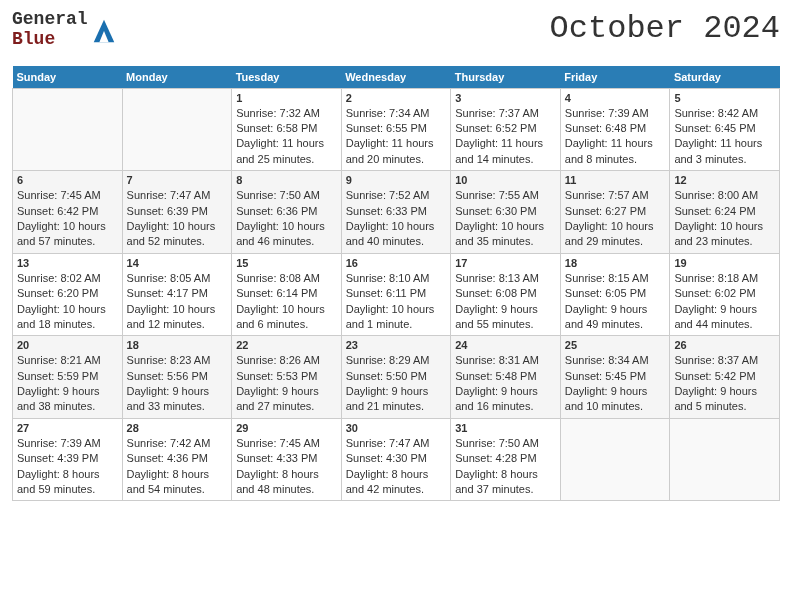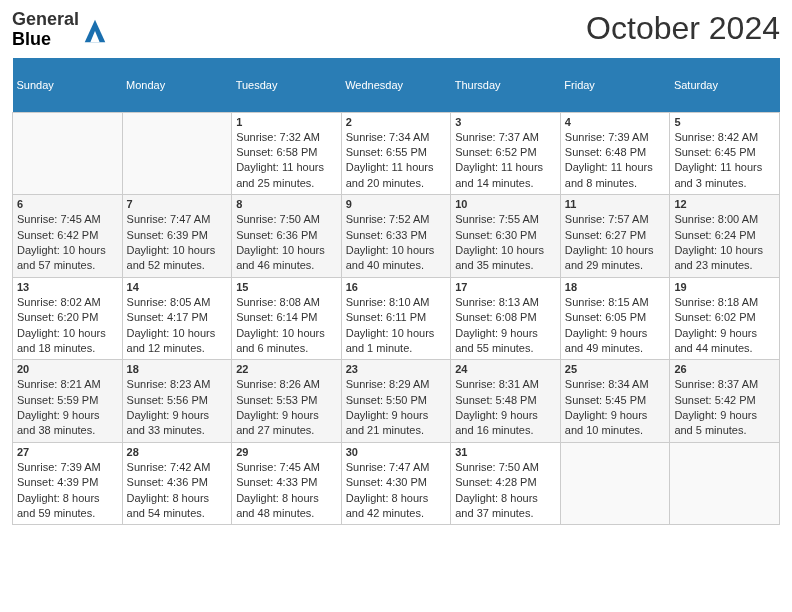--- a/index.html
+++ b/index.html
@@ -11,35 +11,36 @@
       overflow: hidden;
     }
     .container {
       width: 792px;
       padding: 10px 12px;
     }
     .header-row {
       display: flex;
       justify-content: space-between;
       align-items: flex-start;
-      margin-bottom: 8px;
+      margin-bottom: 16px;
+      font-family: Liberation Mono, monospace;
     }
     .logo {
       display: flex;
       align-items: center;
       gap: 0px;
     }
     .logo-text {
       font-size: 18px;
       font-weight: bold;
       color: #333;
       line-height: 1.1;
     }
     .logo-text .general { display: block; }
-    .logo-text .blue { display: block; color: #000000; }
+    .logo-text .blue { display: block; color: #7f1d1d; }
     .logo-icon {
       width: 28px;
       height: 28px;
       margin-left: 2px;
     }
     .title-section {
       text-align: left;
     }
     .month-title {
       font-size: 32px;
@@ -51,24 +52,24 @@
       color: #555;
     }
     table {
       width: 100%;
       border-collapse: collapse;
       font-size: 10px;
     }
     thead tr th {
       background-color: #2a7db5;
       color: #fff;
-      padding: 21px 4px;
+      padding: 5px 4px;
       text-align: left;
       font-size: 11px;
-      font-weight: normal;
+      font-weight: bold;
       margin-top: 24px;
     }
     tbody tr td {
       border: 1px solid #ccc;
       vertical-align: top;
       padding: 3px 4px;
       height: 80px;
       width: calc(100% / 7);
     }
     tbody tr td.empty {

